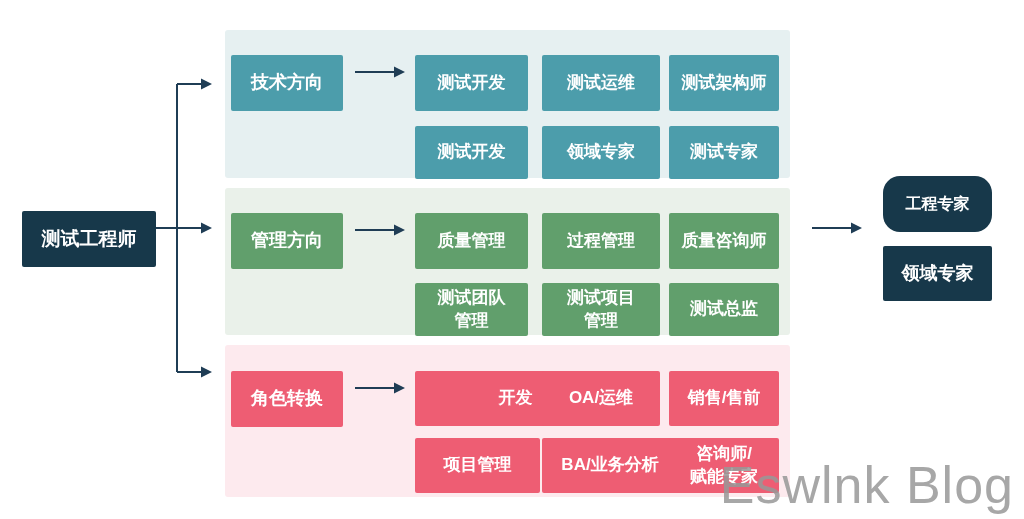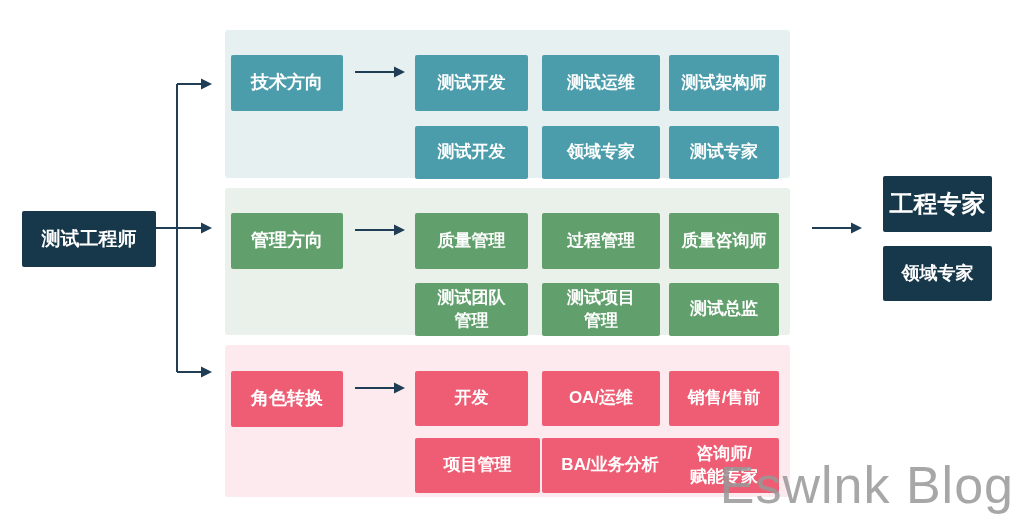--- a/index.html
+++ b/index.html
@@ -74,25 +74,25 @@
   <div class="node green" style="left:415px;top:202px;width:113px;height:56px;">质量管理</div>
   <div class="node green" style="left:542px;top:202px;width:118px;height:56px;">过程管理</div>
   <div class="node green" style="left:669px;top:202px;width:110px;height:56px;">质量咨询师</div>
   <div class="node green" style="left:415px;top:272px;width:113px;height:53px;">测试团队
 管理</div>
   <div class="node green" style="left:542px;top:272px;width:118px;height:53px;">测试项目
 管理</div>
   <div class="node green" style="left:669px;top:272px;width:110px;height:53px;">测试总监</div>
 
   <div class="node pink hdr" style="left:231px;top:360px;width:112px;height:56px;">角色转换</div>
-  <div class="node pink" style="left:415px;top:360px;width:113px;height:55px;">开发</div>
+  <div class="node pink" style="left:415px;top:360px;width:113px;height:55px;padding-left:44px;">开发</div>
   <div class="node pink" style="left:542px;top:360px;width:118px;height:55px;">OA/运维</div>
   <div class="node pink" style="left:669px;top:360px;width:110px;height:55px;">销售/售前</div>
   <div class="node pink" style="left:415px;top:427px;width:125px;height:55px;">项目管理</div>
   <div class="node pink" style="left:542px;top:427px;width:136px;height:55px;">BA/业务分析</div>
   <div class="node pink" style="left:669px;top:427px;width:110px;height:55px;">咨询师/
 赋能专家</div>
 
-  <div class="node navy hdr" style="left:883px;top:165px;width:109px;height:56px;font-size:24px;">工程专家</div>
+  <div class="node navy hdr" style="left:883px;top:165px;width:109px;height:56px;font-size:16px;border-radius:17px;">工程专家</div>
   <div class="node navy hdr" style="left:883px;top:235px;width:109px;height:55px;font-size:18px;">领域专家</div>
 
   <div class="watermark">Eswlnk Blog</div>
 </div>
 
 </body></html>

